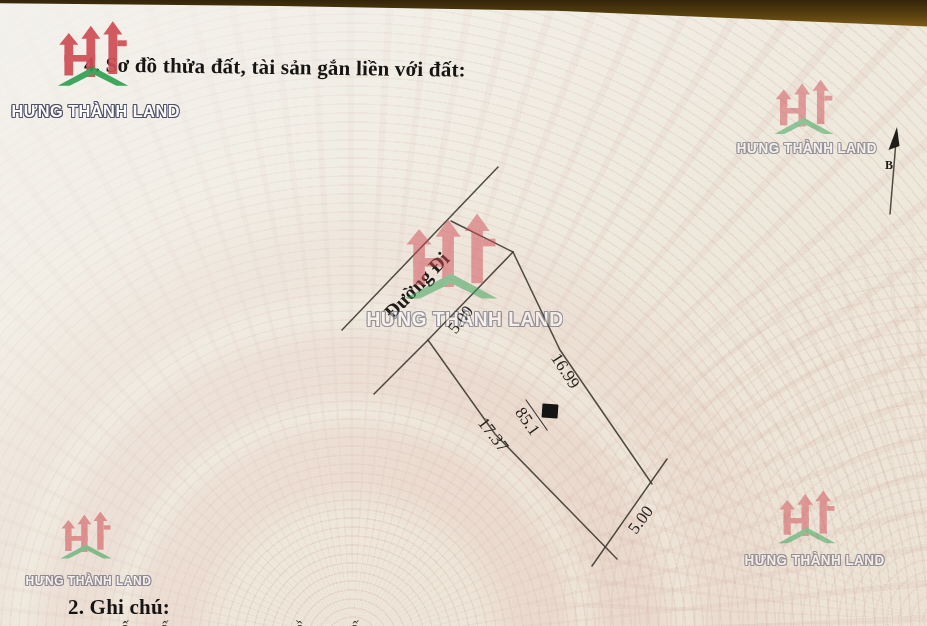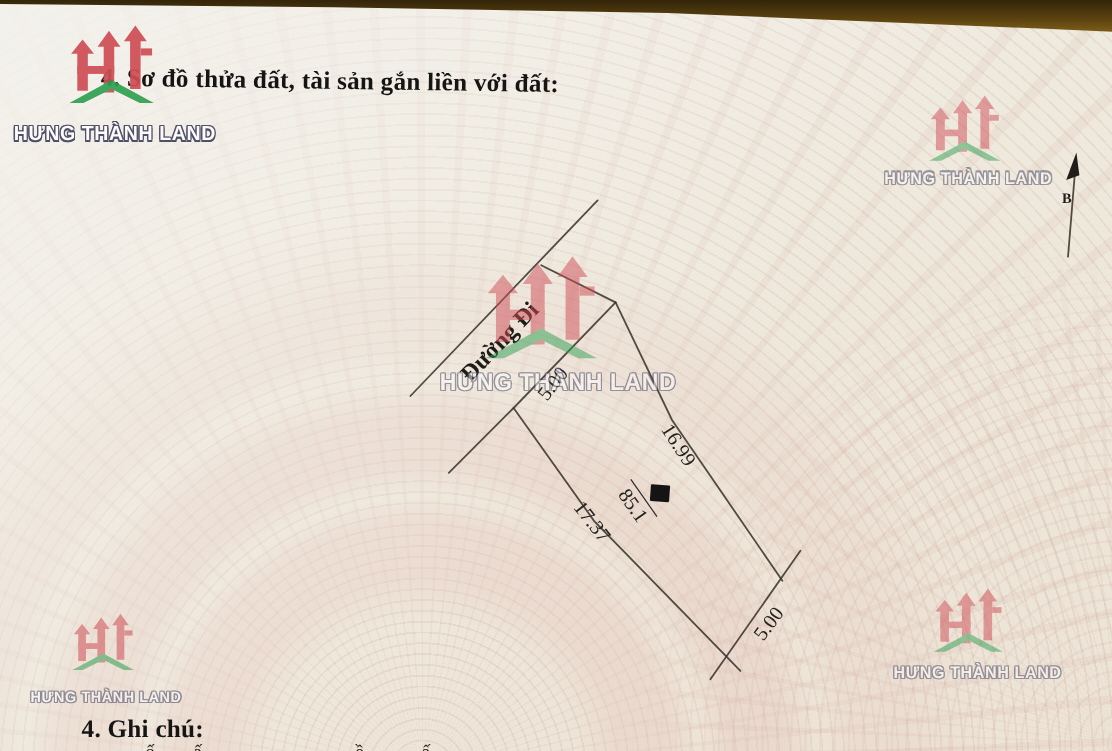--- a/index.html
+++ b/index.html
@@ -57,21 +57,21 @@
 <body>
 
 <div id="page">
 
   <div class="layer rings-main"></div>
   <div class="layer rings-br"></div>
   <div class="layer paper-light"></div>
   <div class="table-edge"></div>
 
   <div class="heading" style="left:84px;top:55px;font-size:21px;transform:rotate(.8deg);">4. Sơ đồ thửa đất, tài sản gắn liền với đất:</div>
-  <div class="heading" style="left:68px;top:595px;font-size:21px;">4. Ghi chú:</div>
+  <div class="heading" style="left:68px;top:595px;font-size:21px;">2. Ghi chú:</div>
   <div class="clip-line" style="left:105px;top:619px;width:560px;height:7px;">…ố……ấ……………………ề………ấ……</div>
 
   <svg class="diagram-svg" width="927" height="626" viewBox="0 0 927 626">
     <line x1="498" y1="167" x2="342" y2="330"></line>
     <line x1="451" y1="221" x2="513" y2="252"></line>
     <polyline points="513,252 428,340 374,394"></polyline>
     <polyline points="513,252 560,350 652,484"></polyline>
     <polyline points="428,340 495,434 617,559"></polyline>
     <line x1="667" y1="459" x2="592" y2="566"></line>
     <g>

